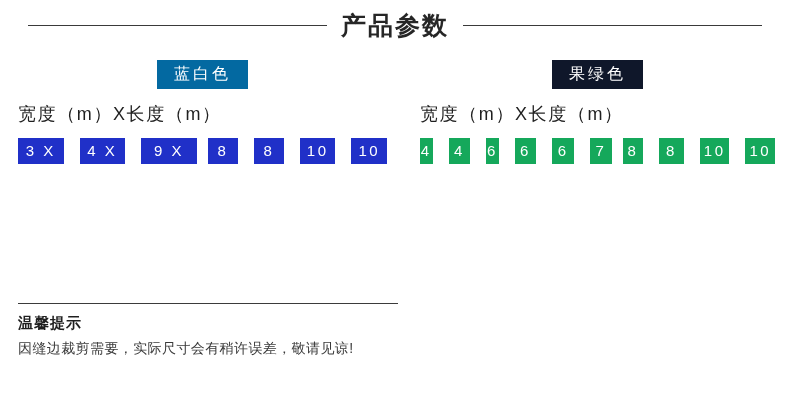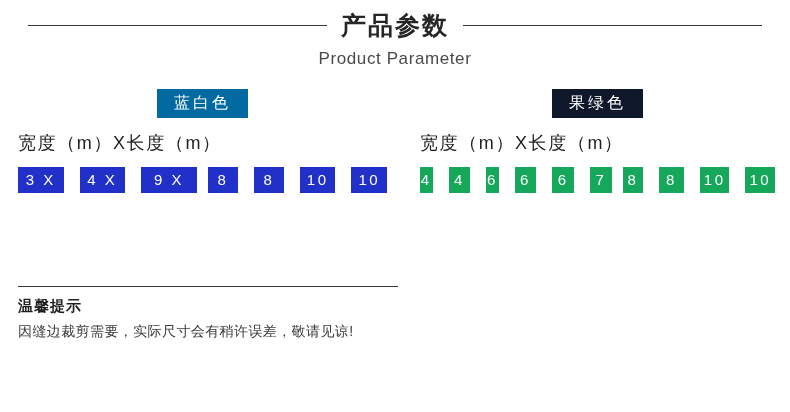--- a/index.html
+++ b/index.html
@@ -102,21 +102,21 @@
     font-size: 15px;
     letter-spacing: 2.5px;
   }
   .cell-blue  { background: #2030c8; }
   .cell-green { background: #15a85b; }
 
   
   .tips {
     position: absolute;
     left: 18px;
-    top: 286px;
+    top: 303px;
     width: 380px;
   }
   .tips-rule {
     width: 380px;
     height: 1px;
     background: #3b3b3b;
   }
   .tips-title {
     margin-top: 10px;
     font-size: 15px;
@@ -134,21 +134,20 @@
 </style>
 </head>
 <body>
 
 <div class="page-header">
   <div class="title-row">
     <span class="title-rule"></span>
     <span class="page-title">产品参数</span>
     <span class="title-rule"></span>
   </div>
-  <div class="page-subtitle">Product Parameter</div>
 </div>
 
 <div class="panels">
 
   <div class="panel panel-blue">
     <div class="badge-row">
       <span class="badge badge-blue">蓝白色</span>
     </div>
     <div class="dim-label">宽度（m）X长度（m）</div>
     <div class="grid">

